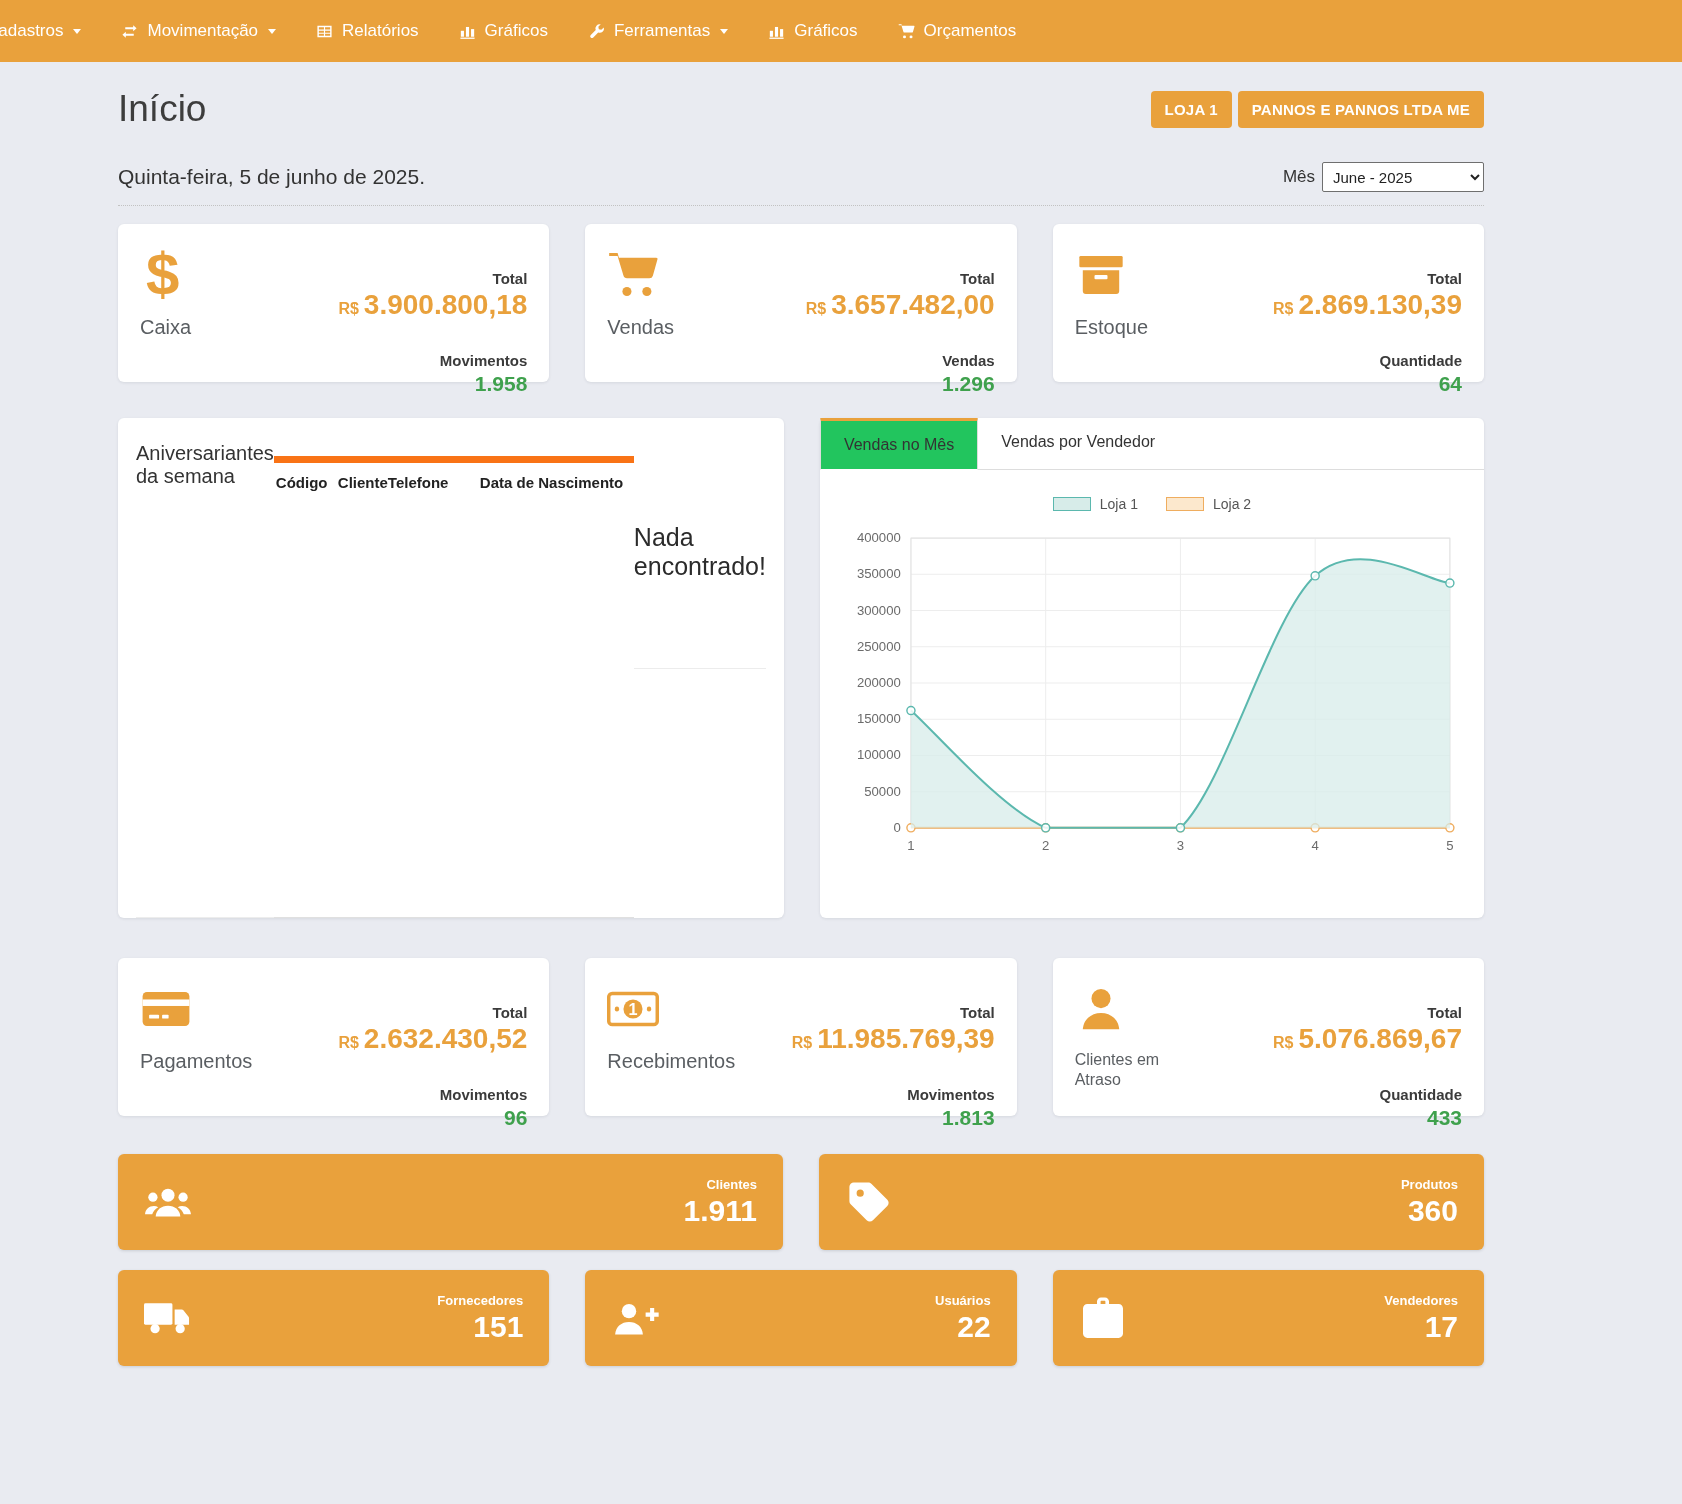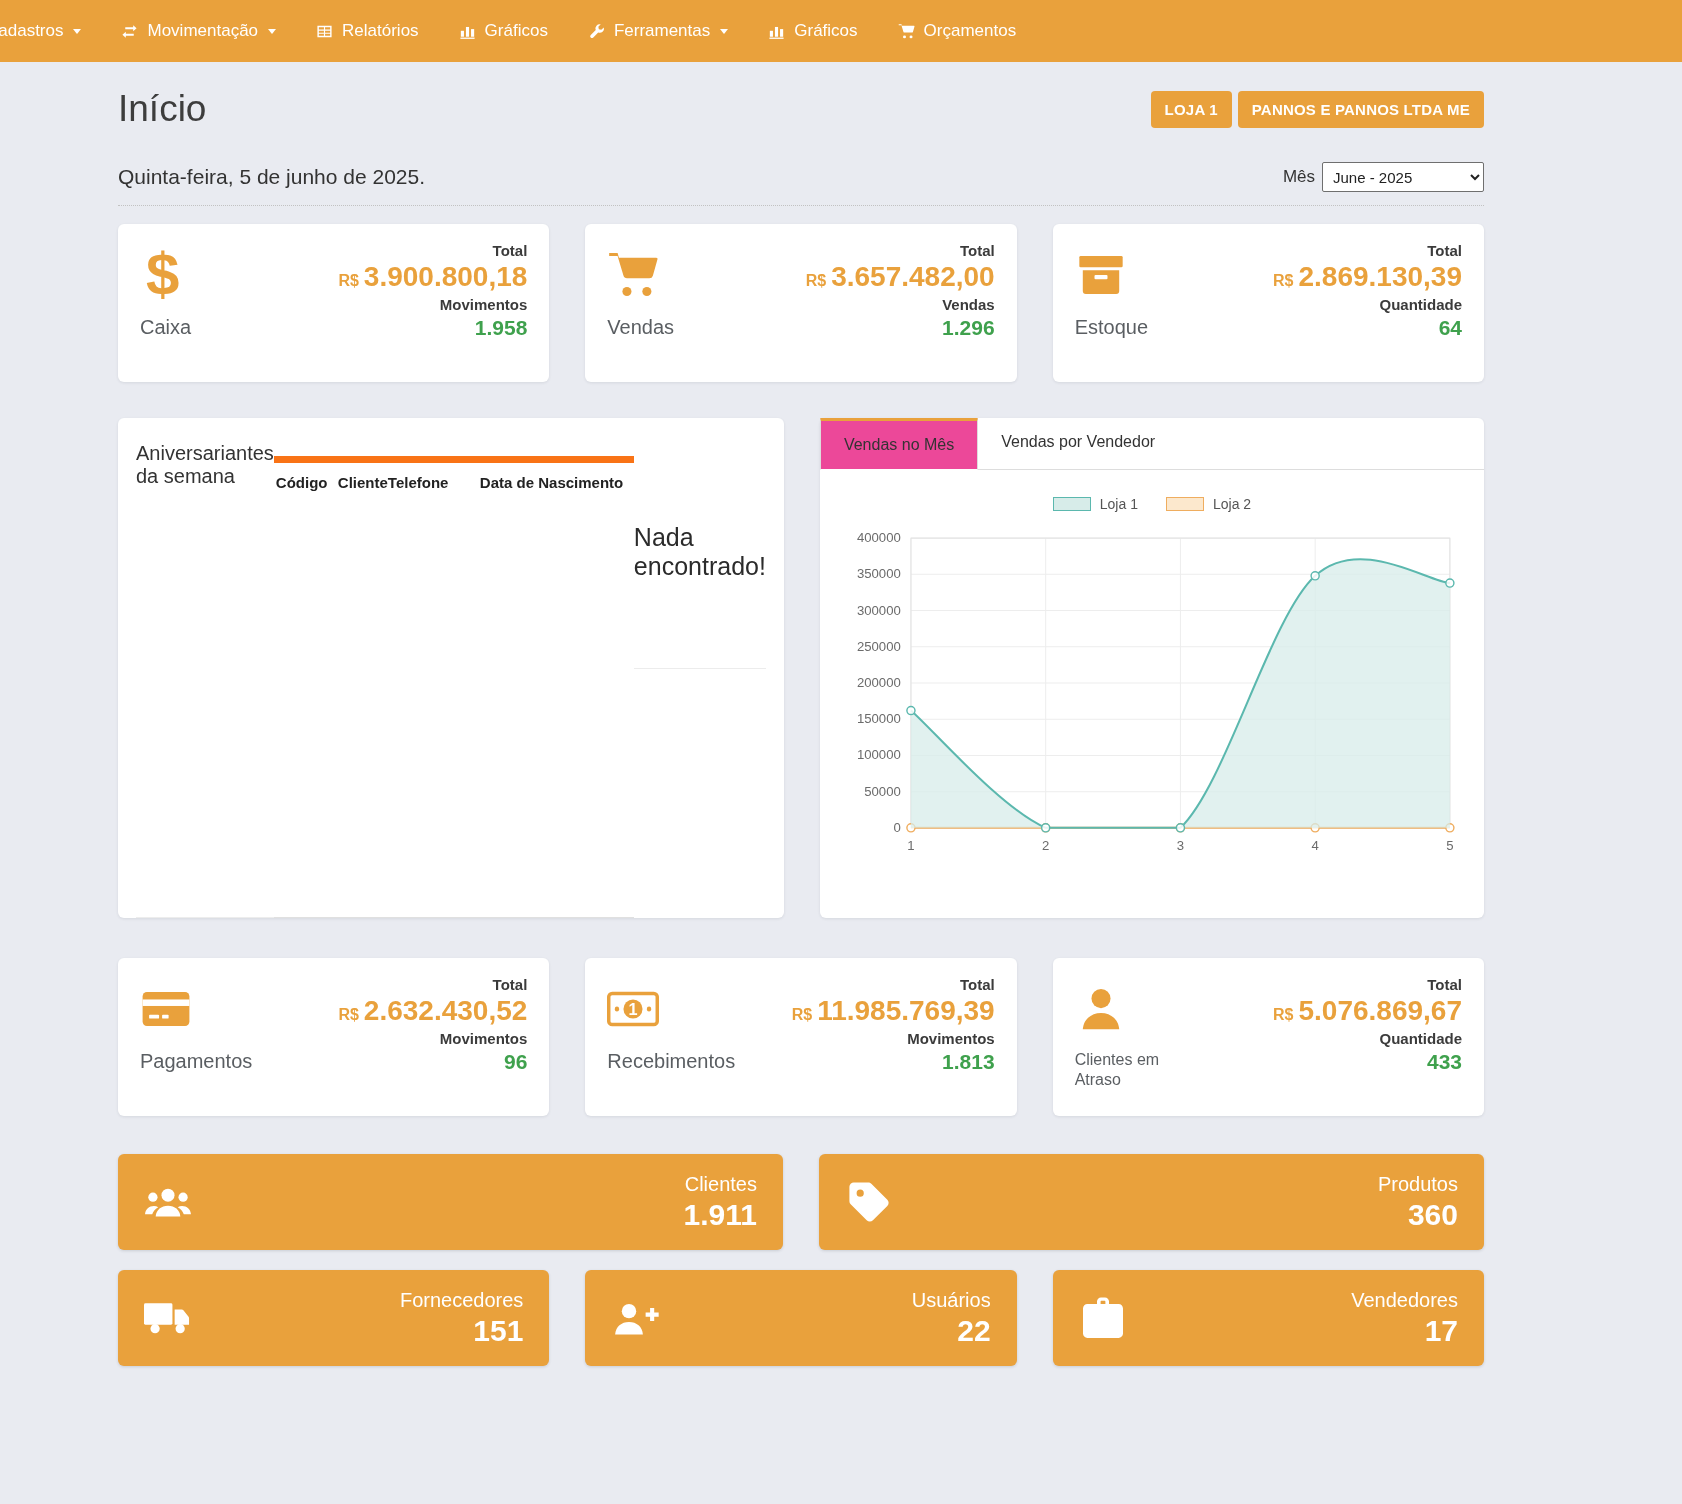--- a/index.html
+++ b/index.html
@@ -37,57 +37,57 @@
   
   .stats-row{margin-top:18px;}
   .stat-card{background:#fff;border-radius:6px;box-shadow:0 1px 3px rgba(40,50,70,.10);padding:18px 22px;height:158px;display:flex;justify-content:space-between;}
   .stat-left{display:flex;flex-direction:column;gap:8px;min-width:120px;}
   .stat-icon{height:66px;display:flex;align-items:center;color:var(--accent);}
   .stat-icon svg{width:52px;height:52px;fill:currentColor;}
   .dollar-glyph{font-size:60px;font-weight:700;color:var(--accent);line-height:1;padding-left:6px;}
   .stat-name{font-size:20px;color:#5a5e62;}
   .stat-name.small-name{font-size:16px;max-width:112px;line-height:1.25;}
   .stat-right{text-align:right;display:flex;flex-direction:column;gap:3px;}
-  .mini-label{font-size:15px;font-weight:700;color:#3b3b3b;}
+  .mini-label{font-size:15px;font-weight:700;color:#3b3b3b;margin-top:28px;}
   .stat-value{color:var(--accent);font-weight:700;font-size:28px;line-height:1.1;}
   .stat-value .currency{font-size:16px;margin-right:5px;}
   .stat-count{color:var(--positive);font-weight:700;font-size:21px;}
 
   
   .middle-row{margin-top:36px;}
   .panel{background:#fff;border-radius:6px;box-shadow:0 1px 3px rgba(40,50,70,.10);}
   .panel-birthdays{height:500px;padding:18px 18px 0;display:flex;flex-direction:row;}
   .panel-title{font-size:20px;color:#333;padding:6px 0 24px;border-bottom:1px solid #ededed;}
   .table-header{display:flex;margin-top:20px;border-top:7px solid #f97316;border-bottom:1px solid #e0e0e0;padding:11px 2px;font-size:15px;font-weight:700;color:#222;}
   .col-codigo{width:62px;}
   .col-cliente{flex:1;}
   .col-telefone{width:92px;}
   .col-data{width:152px;}
   .table-empty{height:233px;display:flex;align-items:center;justify-content:center;font-size:25px;color:#2b2b2b;border-bottom:1px solid #ececec;}
 
   .panel-sales{height:500px;display:flex;flex-direction:column;}
   .tabs{display:flex;border-bottom:1px solid #ddd;border-radius:6px 6px 0 0;}
   .tab{padding:15px 23px;font-size:16px;color:#333;cursor:pointer;}
-  .tab.active{background:#ec4899;border-left:1px solid #ddd;border-right:1px solid #ddd;border-top:3px solid var(--accent);border-bottom:1px solid #fff;margin-bottom:-1px;border-radius:1px 1px 0 0;}
+  .tab.active{background:#22c55e;border-left:1px solid #ddd;border-right:1px solid #ddd;border-top:3px solid var(--accent);border-bottom:1px solid #fff;margin-bottom:-1px;border-radius:1px 1px 0 0;}
   .chart-wrap{padding:26px 18px 8px;}
   .legend{display:flex;justify-content:center;gap:28px;margin-bottom:16px;}
   .legend-item{display:flex;align-items:center;gap:9px;font-size:14px;color:#555;cursor:pointer;}
   .legend-box{width:38px;height:14px;border:1px solid #999;display:inline-block;}
   #sales-chart{display:block;width:100%;}
   #sales-chart text{font-size:13px;fill:#6b6b6b;font-family:"Liberation Sans",sans-serif;}
 
   
   .stats-row2{margin-top:40px;}
   .counters-row1{margin-top:38px;}
   .counters-row2{margin-top:20px;padding-bottom:60px;}
   .counter{background:var(--accent);border-radius:6px;color:#fff;display:flex;align-items:center;justify-content:space-between;padding:12px 26px;height:96px;box-shadow:0 1px 3px rgba(40,50,70,.16);cursor:pointer;}
   .counter-icon{display:flex;align-items:center;}
   .counter-icon svg{width:48px;height:48px;fill:#fff;}
   .counter-right{display:flex;flex-direction:column;align-items:flex-end;gap:2px;}
-  .counter-label{font-size:20px;font-weight:400;}
+  .counter-label{font-size:13px;font-weight:700;}
   .counter-value{font-size:30px;font-weight:700;line-height:1.1;}
 </style>
 </head>
 <body>
 
 <nav class="navbar">
   <div class="nav-item first">
     <span>Cadastros</span>
     <span class="caret"></span>
   </div>

